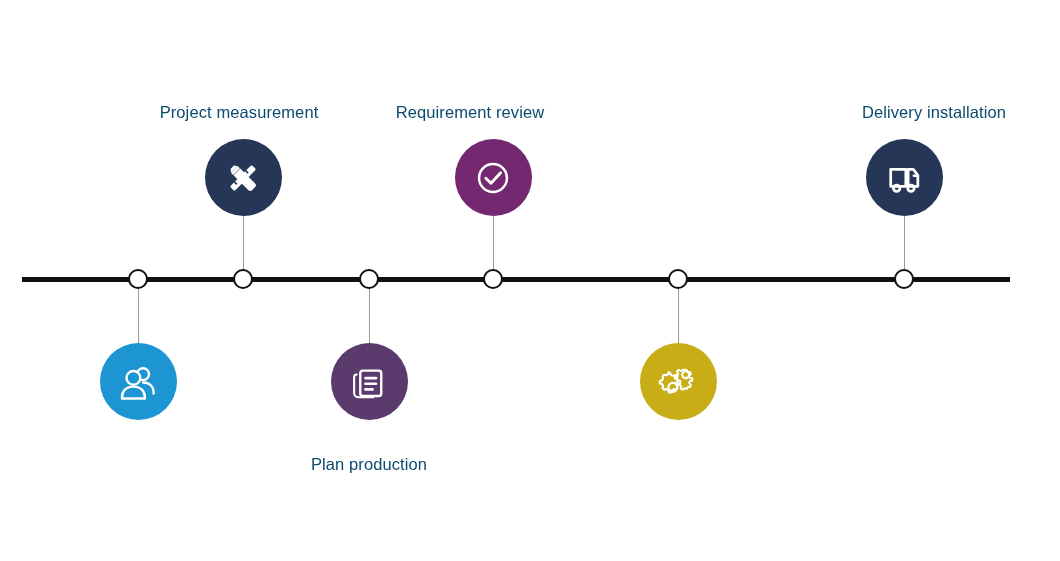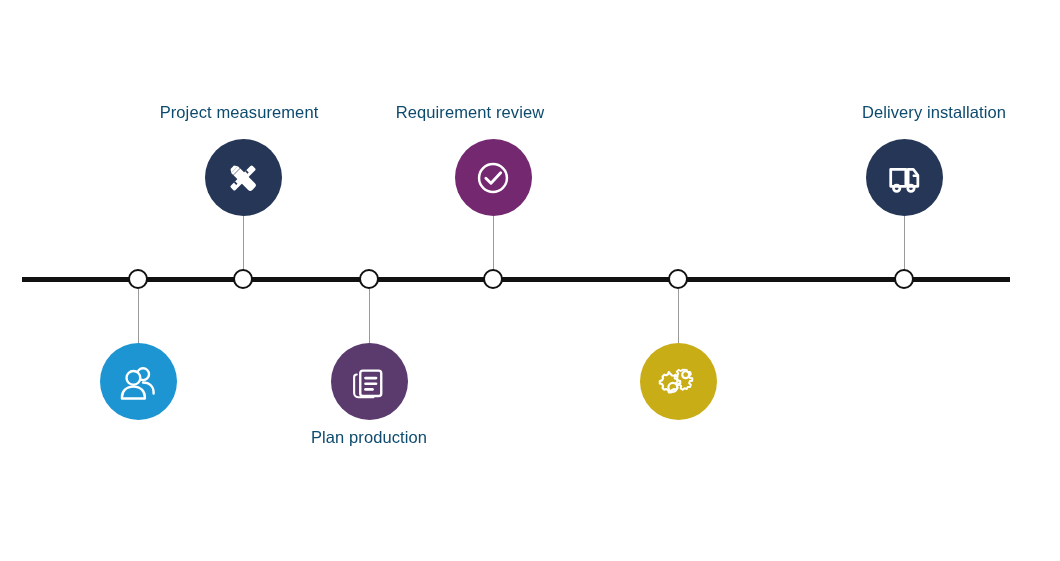--- a/index.html
+++ b/index.html
@@ -131,21 +131,21 @@
     <span>
       <svg width="42" height="42" viewBox="0 0 48 48" fill="none" stroke="#ffffff" stroke-width="2.7" stroke-linecap="round" stroke-linejoin="round">
         <path d="M17 11 h18 a3 3 0 0 1 3 3 v23 a3 3 0 0 1 -3 3 h-18 a3 3 0 0 1 -3 -3 v-23 a3 3 0 0 1 3 -3 z" fill="#5B3A6E"></path>
         <path d="M10 15.5 a3 3 0 0 0 -3 3 v18 a5 5 0 0 0 5 5 h17" stroke-width="2.4"></path>
         <path d="M20 19.5 h12" stroke-width="3.1"></path>
         <path d="M20 26 h12" stroke-width="3.1"></path>
         <path d="M20 32.5 h8" stroke-width="3.1"></path>
       </svg>
     </span>
   </div>
-  <div class="label" style="left:369px; top:428px;">Plan production</div>
+  <div class="label" style="left:369px; top:455px;">Plan production</div>
 
   <div class="stem" style="left:493px; top:216px; height:55px;"></div>
   <div class="node" style="left:493px;"></div>
   <div class="bubble" style="left:493px; top:139px; background:#73286F;">
     <span>
       <svg width="44" height="44" viewBox="0 0 48 48" fill="none" stroke="#ffffff" stroke-linecap="round" stroke-linejoin="round">
         <circle cx="24" cy="24" r="15.2" stroke-width="2.7"></circle>
         <path d="M16.2 24.2 l5.6 5.6 l10.6 -11.6" stroke-width="3.1"></path>
       </svg>
     </span>

